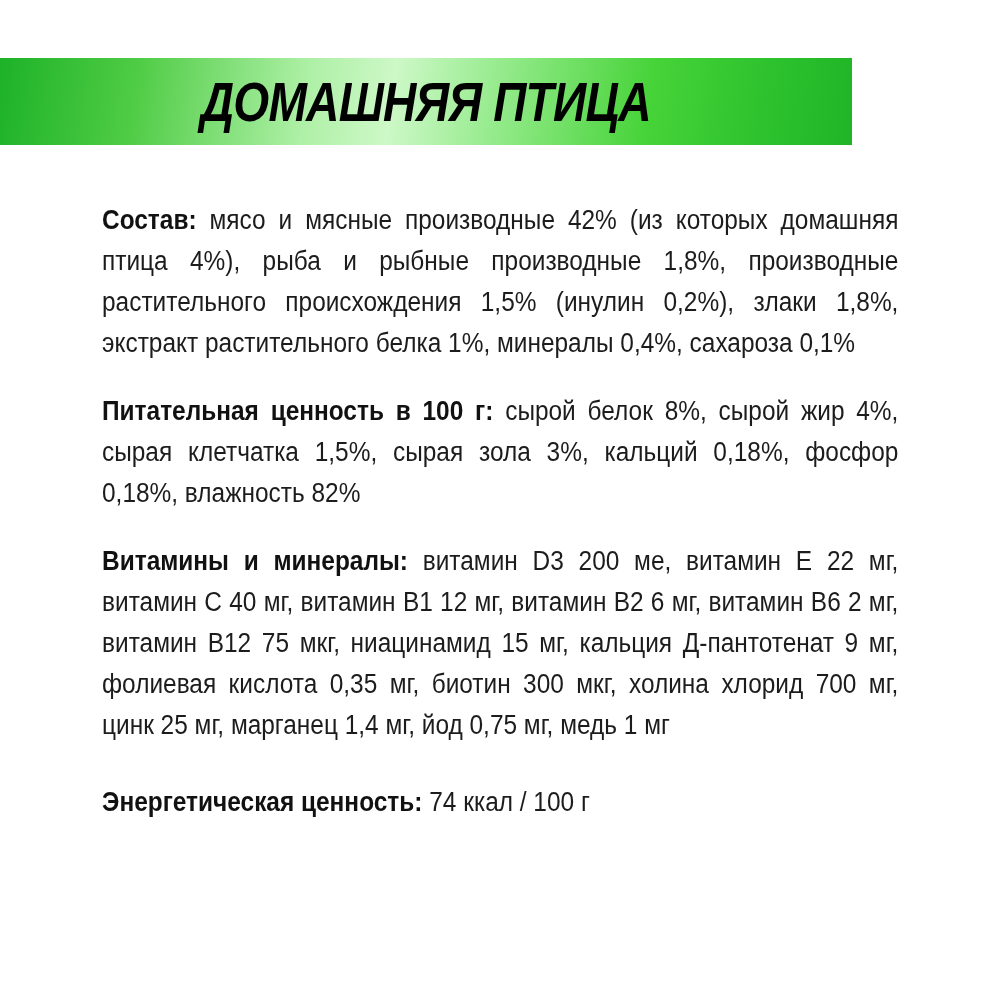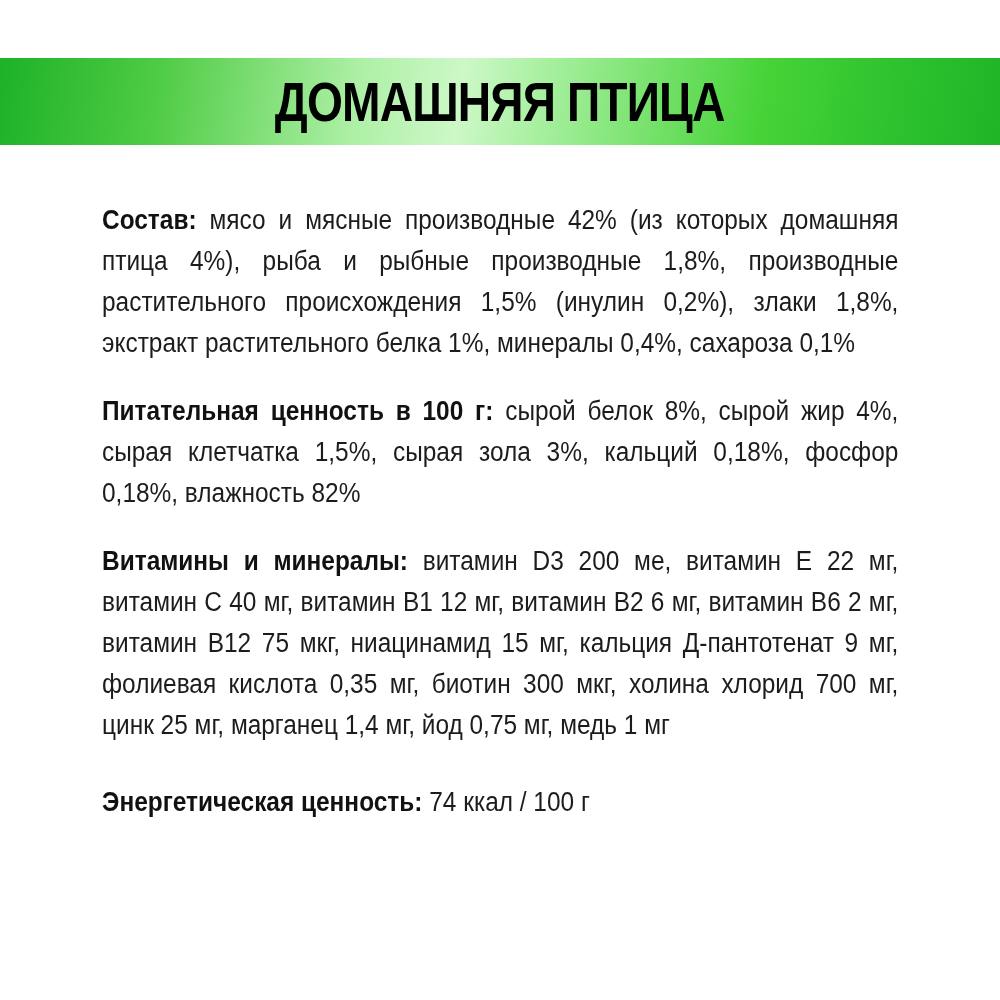--- a/index.html
+++ b/index.html
@@ -9,34 +9,35 @@
   body {
     width: 1000px;
     height: 1000px;
     background: #ffffff;
     overflow: hidden;
     font-family: "Liberation Sans", sans-serif;
   }
   
   .banner {
     margin-top: 58px;
-    width: 1000px;
+    width: 852px;
     height: 87px;
     background: linear-gradient(98deg,
       #1db228 0%,
       #4fcc45 16%,
       #aef0a6 36%,
       #cdf8c7 46%,
       #96eb8d 58%,
       #46d338 76%,
       #2cc12d 90%,
       #1fb527 100%);
     display: flex;
     align-items: center;
     justify-content: center;
+    font-style: italic;
   }
   .banner-title {
     color: #000000;
     font-weight: 700;
     font-size: 55px;
     letter-spacing: -1px;
     transform: scaleX(0.84);
     transform-origin: center center;
     white-space: nowrap;
   }

